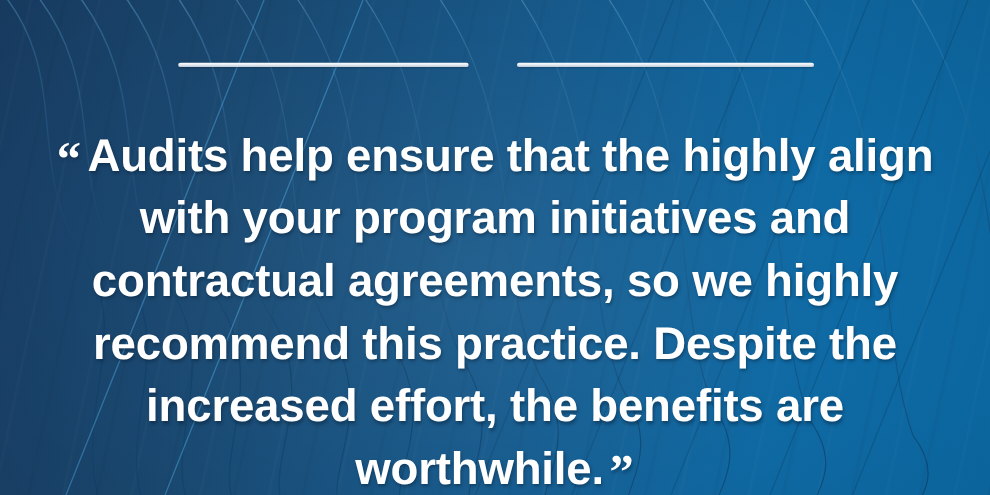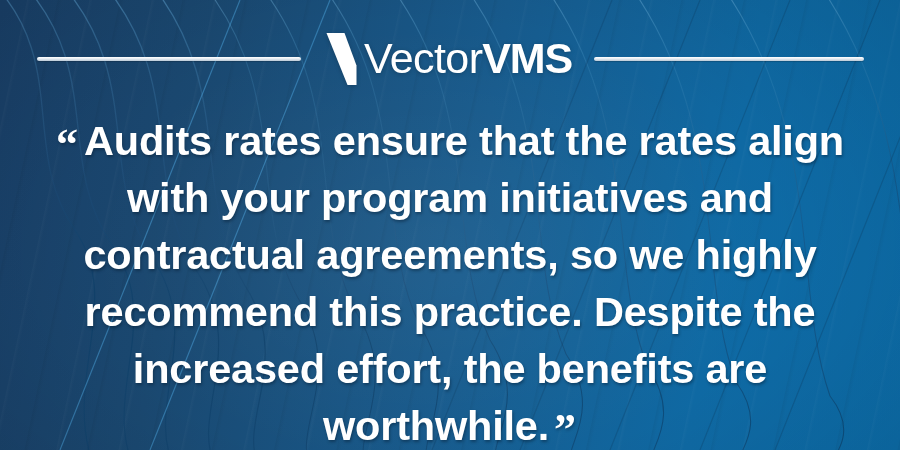--- a/index.html
+++ b/index.html
@@ -179,27 +179,21 @@
       <path d="M60,450 L 240,0"></path>
     </g>
   </svg>
 
   <div class="bg-layer bg-vignette"></div>
 
   <div class="header">
 
     <div class="rule rule-left"></div>
 
-    <div class="logo">
-      <svg class="logo-mark" width="44" height="56" viewBox="0 0 44 56" aria-hidden="true">
-        <path d="M3.5 2 H21.5 L33.5 34.5 L33.5 54 L24.5 54 Z" fill="#ffffff"></path>
-      </svg>
-      <div class="logo-word"><span class="w-light">Vector</span><span class="w-bold">VMS</span></div>
-    </div>
 
     <div class="rule rule-right"></div>
   </div>
 
   <div class="quote-wrap">
-    <div class="quote"><span class="qmark qmark-open">“</span><span>Audits rates ensure that the rates align with your program initiatives and contractual agreements, so we highly recommend this practice. Despite the increased effort, the benefits are worthwhile.</span><span class="qmark qmark-close">”</span></div>
+    <div class="quote"><span class="qmark qmark-open">“</span><span>Audits help ensure that the highly align with your program initiatives and contractual agreements, so we highly recommend this practice. Despite the increased effort, the benefits are worthwhile.</span><span class="qmark qmark-close">”</span></div>
   </div>
 
 </div>
 
 </body></html>

